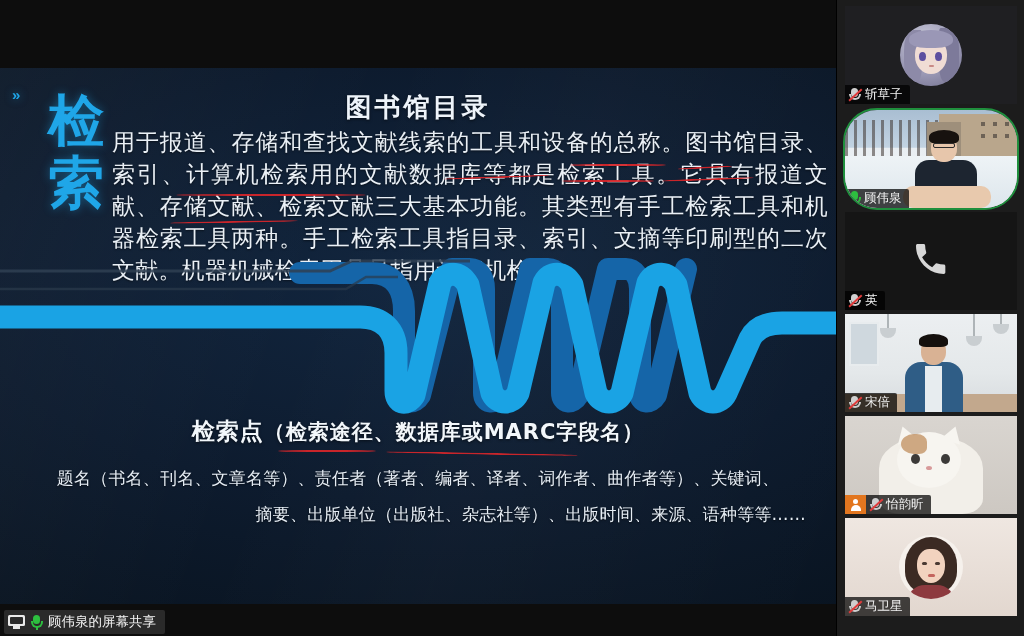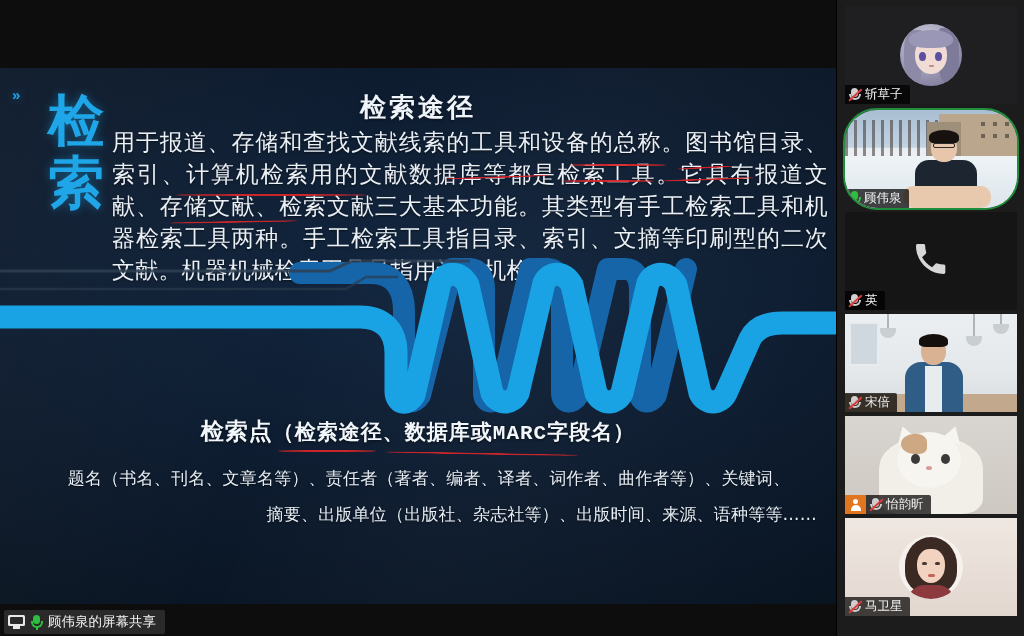--- a/index.html
+++ b/index.html
@@ -70,29 +70,28 @@
   
   #wave { position:absolute; left:0; top:175px; width:836px; height:172px; }
 
   
   .sub-head {
     position:absolute; left:0; right:0; top:348px; text-align:center;
     color:#f2f7fb; font-size:23px; font-weight:700; letter-spacing:1px;
     font-family:"DejaVu Sans",sans-serif;
     text-shadow:0 1px 3px rgba(0,0,0,0.6);
   }
-  .sub-head .paren { font-size:21px; font-weight:700;font-family:Liberation Mono, monospace; }
+  .sub-head .paren { font-size:21px; font-weight:700; }
 
   .slide-body2 {
     position:absolute; left:30px; top:392px; width:776px;
     color:#e7eef5; font-size:17px; line-height:36px; letter-spacing:0.2px;
     text-align:center;
     font-family:"DejaVu Sans",sans-serif;
     text-shadow:0 1px 2px rgba(0,0,0,0.55);
-    margin-left:11px;
   }
   .slide-body2 .l2 { display:block; text-align:right; padding-left:2px; }
 
   
   #share-banner {
     position:absolute; left:4px; bottom:2px; height:24px;
     display:flex; align-items:center; gap:5px;
     background:#2a2a2a; padding:2px 9px 2px 4px; border-radius:2px;justify-content:center;
   }
   #share-banner .lbl { color:#f3f3f3; font-size:13.5px; font-family:"DejaVu Sans",sans-serif; }
@@ -213,21 +212,21 @@
 
   <div id="share-area">
 
     <div id="slide">
 
       <div class="side-chev">»</div>
       <div class="side-word">
         <span>检索</span>
       </div>
 
-      <div class="slide-title">检索途径</div>
+      <div class="slide-title">图书馆目录</div>
 
       <div class="slide-body">用于报道、存储和查找文献线索的工具和设备的总称。图书馆目录、索引、计算机检索用的文献数据库等都是检索工具。它具有报道文献、存储文献、检索文献三大基本功能。其类型有手工检索工具和机器检索工具两种。手工检索工具指目录、索引、文摘等印刷型的二次文献。机器机械检索工具是指用计算机检索。</div>
 
       <div class="ink" style="left:570px; top:96px; width:96px;"></div>
       <div class="ink" style="left:678px; top:100px; width:54px; transform:rotate(-3deg);"></div>
       <div class="ink" style="left:176px; top:126px; width:190px;"></div>
       <div class="ink" style="left:444px; top:110px; width:106px; transform:rotate(-2deg);"></div>
       <div class="ink" style="left:562px; top:112px; width:92px;"></div>
       <div class="ink" style="left:662px; top:112px; width:92px; transform:rotate(-2deg);"></div>
       <div class="ink" style="left:170px; top:154px; width:128px; transform:rotate(-1deg);"></div>

